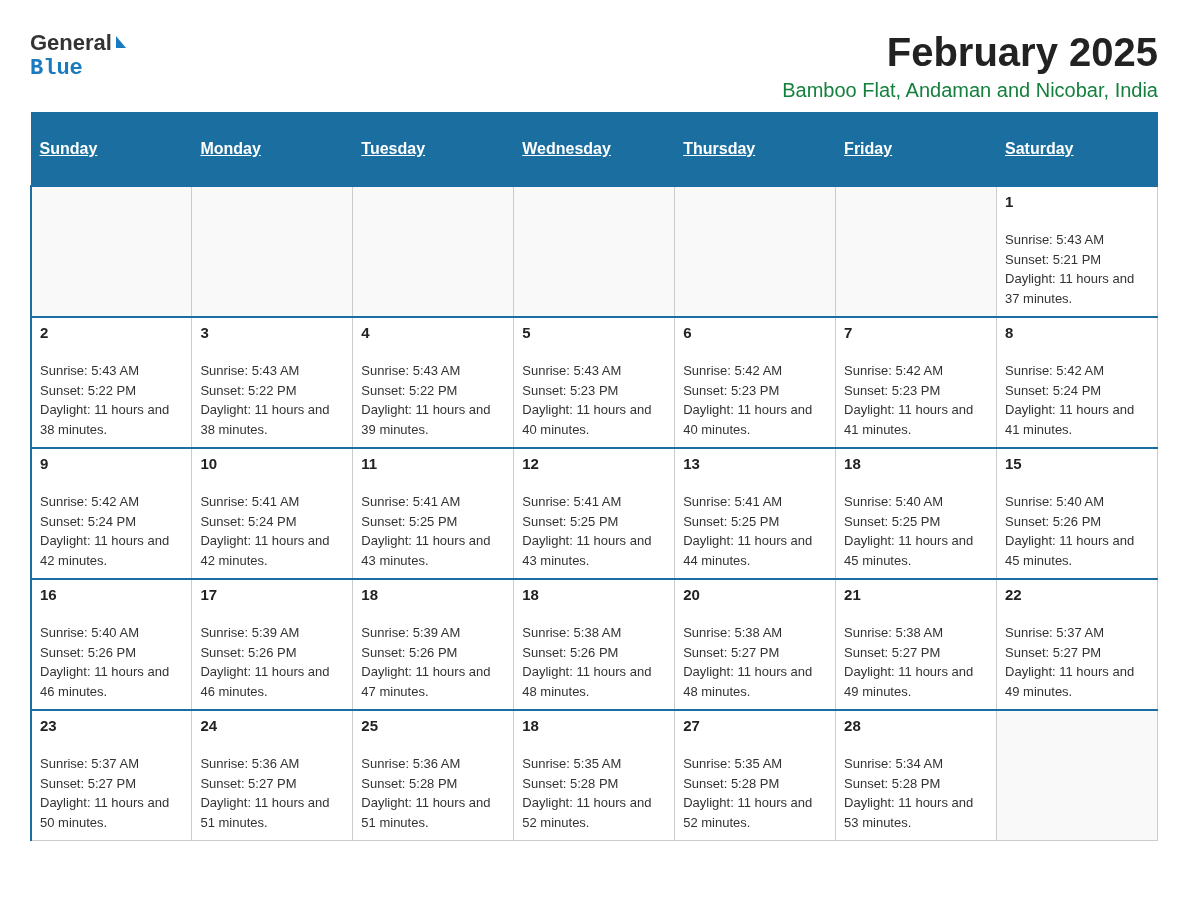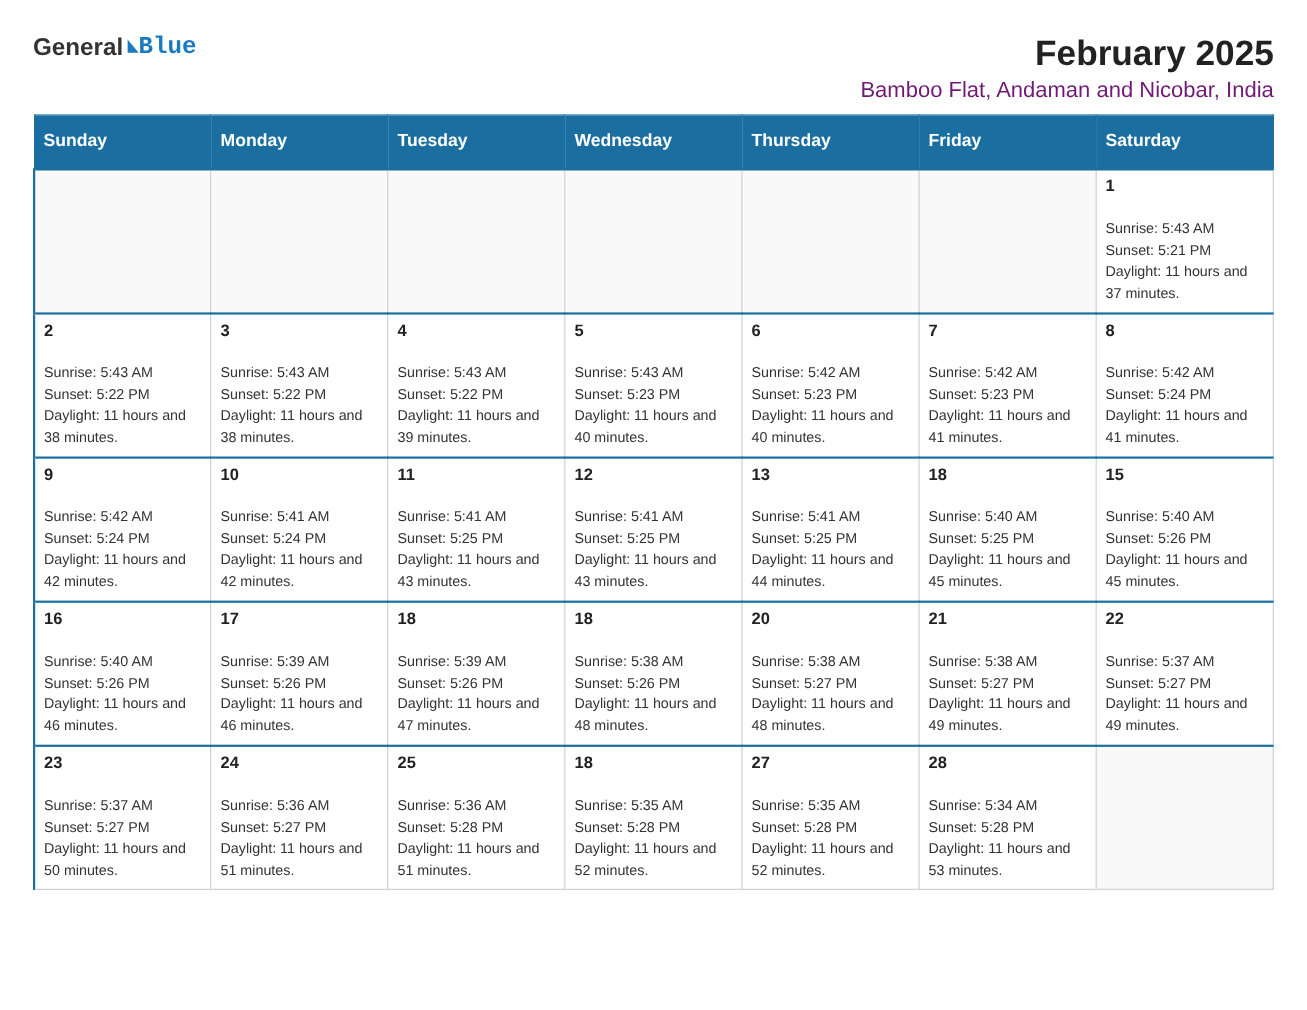--- a/index.html
+++ b/index.html
@@ -11,21 +11,21 @@
       min-height: 918px;
     }
     .header {
       display: flex;
       justify-content: space-between;
       align-items: flex-start;
       margin-bottom: 10px;
     }
     .logo {
       display: flex;
-      flex-direction: row;
+      flex-direction: column;
       align-items: flex-start;
     }
     .logo-general {
       font-size: 22px;
       font-weight: bold;
       color: #333;
       display: flex;
       align-items: center;
     }
     .logo-general .arrow {
@@ -41,43 +41,44 @@
     .logo-blue {
       font-size: 22px;
       font-weight: bold;
       color: #1a7abf;
       font-family: Liberation Mono, monospace;
     }
     .title-area {
       text-align: right;
     }
     .title-area h1 {
-      font-size: 32px;
+      font-size: 40px;
       font-weight: bold;
       color: #222;
     }
     .title-area h2 {
       font-size: 20px;
       font-weight: normal;
-      color: #701a75;
+      color: #15803d;
       margin-top: 4px;
     }
     table {
       width: 100%;
       border-collapse: collapse;
       margin-top: 10px;
     }
     thead th {
       background-color: #1a6fa0;
       color: #fff;
       font-size: 16px;
       font-weight: bold;
-      padding: 15px 8px;
+      padding: 27px 8px;
       text-align: left;
       border: 1px solid #1a6fa0;
+      text-decoration: underline;
     }
     tbody td {
       vertical-align: top;
       padding: 6px 8px 8px 8px;
       border: 1px solid #ccc;
       width: 14.28%;
       min-height: 90px;
       font-size: 13px;
       color: #333;
     }

